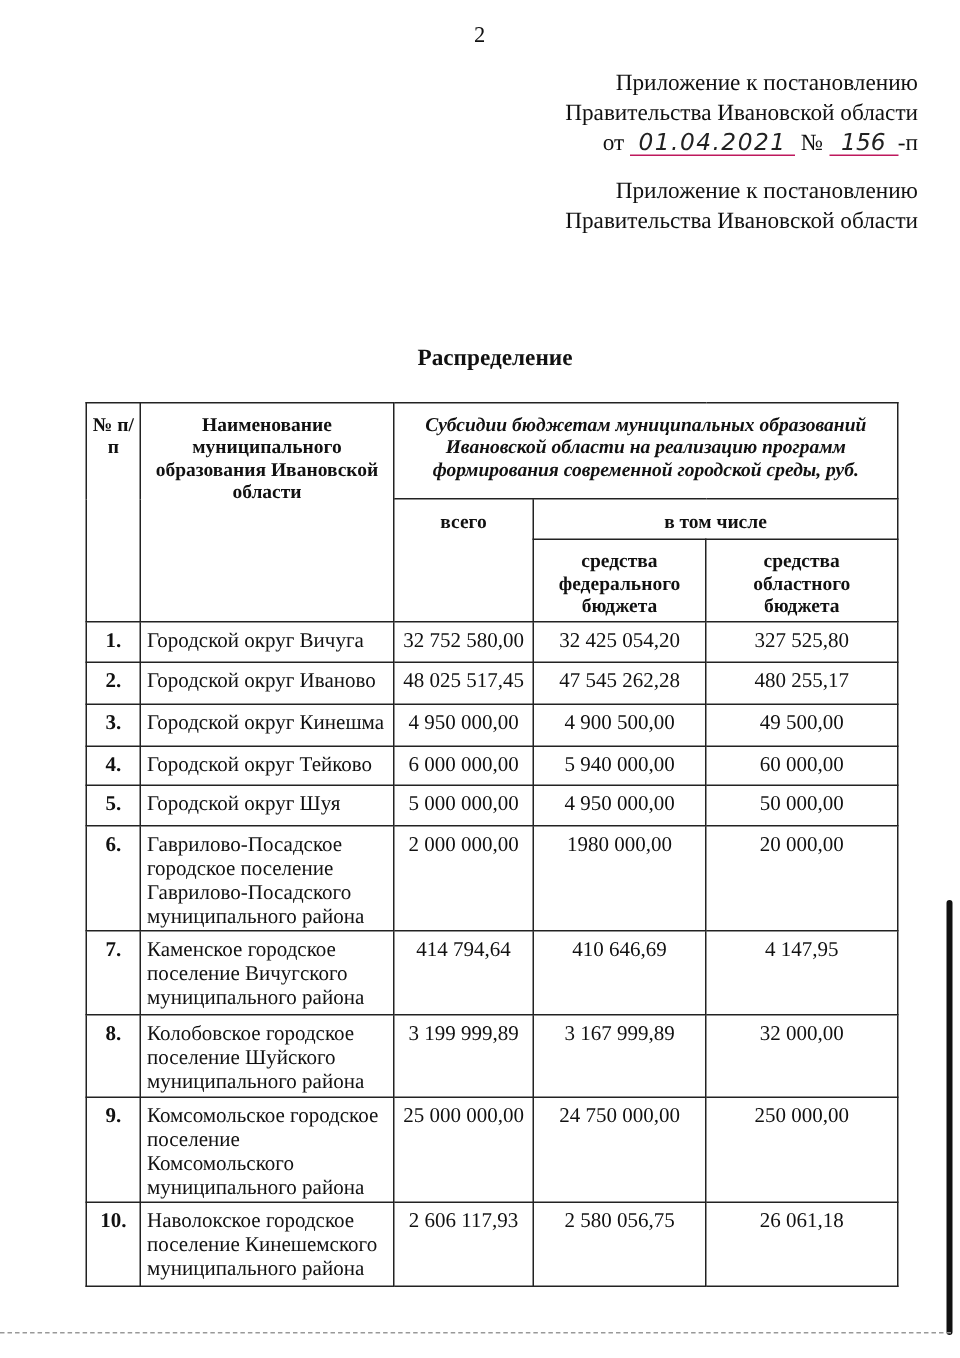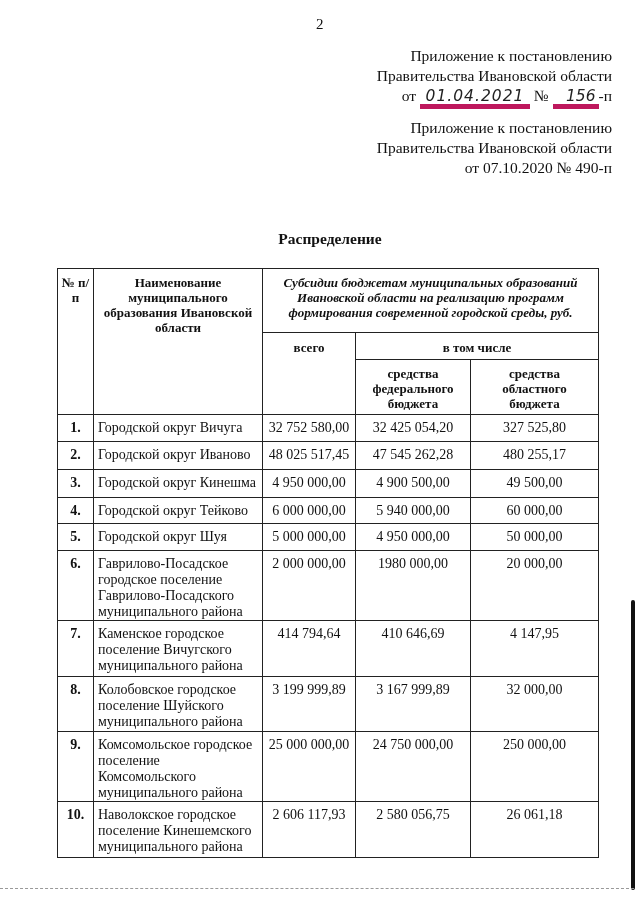--- a/index.html
+++ b/index.html
@@ -3,23 +3,23 @@
 <meta charset="utf-8">
 <style>
   html, body { margin: 0; padding: 0; background: #ffffff; }
   body { width: 640px; height: 905px; position: relative; overflow: hidden;
          font-family: "Liberation Serif", "DejaVu Serif", serif; color: #111; }
   .page-num { position: absolute; left: 316px; top: 16px; font-size: 15px; }
   .annex { position: absolute; right: 28px; text-align: right; font-size: 15.5px; line-height: 20px; }
   .annex1 { top: 46px; }
   .annex2 { top: 118px; }
   .hand { font-family: "DejaVu Sans", sans-serif; font-style: italic; color: #222;
-          border-bottom: 5px solid #be185d; display: inline-block; padding: 0 3px; line-height: 16px; }
+          border-bottom: 1px solid #be185d; display: inline-block; padding: 0 3px; line-height: 16px; }
   .hand.date { width: 104px; text-align: center; letter-spacing: 1px; }
-  .hand.num { width: 40px; text-align: right; }
+  .hand.num { width: 40px; text-align: center; }
   .title { position: absolute; left: 40px; width: 580px; top: 186px; text-align: center;
            font-weight: bold; font-size: 15.5px; line-height: 18.5px; margin-top: 44px; }
   table { position: absolute; left: 57px; top: 268px; border-collapse: collapse;
           font-size: 14px; table-layout: fixed; }
   td, th { border: 1.4px solid #222; padding: 0; }
   th { font-weight: bold; font-size: 13px; line-height: 15px; vertical-align: top; }
   td { vertical-align: top; line-height: 16px; }
   td.num { text-align: center; font-weight: bold; padding-top: 5px; }
   td.name { padding: 5px 2px 0 4px; }
   td.val { text-align: center; padding-top: 5px; }
@@ -40,21 +40,20 @@
     <span>от</span>
     <span class="hand date">01.04.2021</span>
     <span>№</span>
     <span class="hand num">156</span><span>-п</span>
   </div>
 </div>
 
 <div class="annex annex2">
   <div>Приложение к постановлению</div>
   <div>Правительства Ивановской области</div>
-  <div>от 07.10.2020 № 490-п</div>
 </div>
 
 <div class="title">
   <div>Распределение</div>
 </div>
 
 <table>
   <colgroup>
     <col style="width:36px">
       <col style="width:169px">

